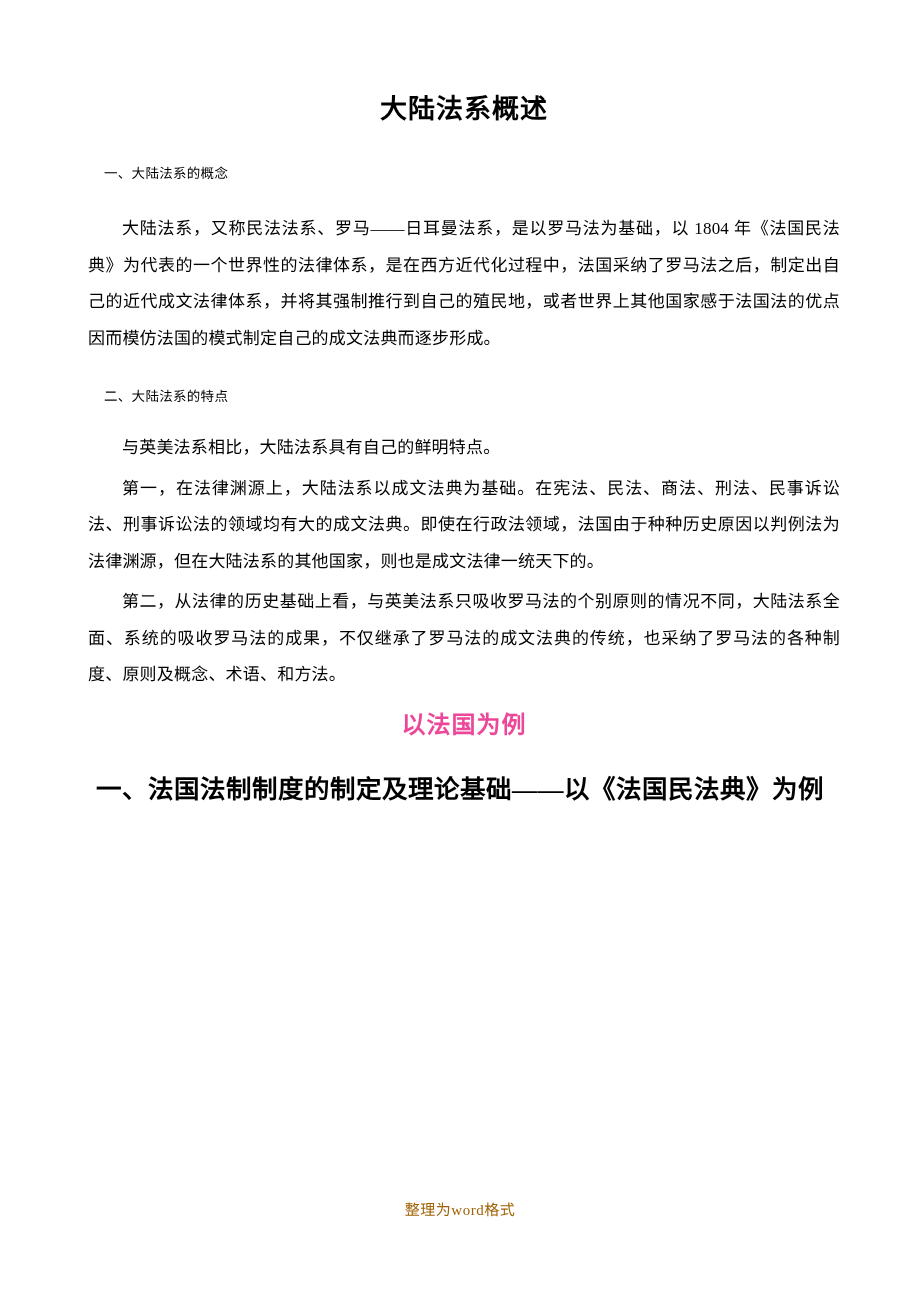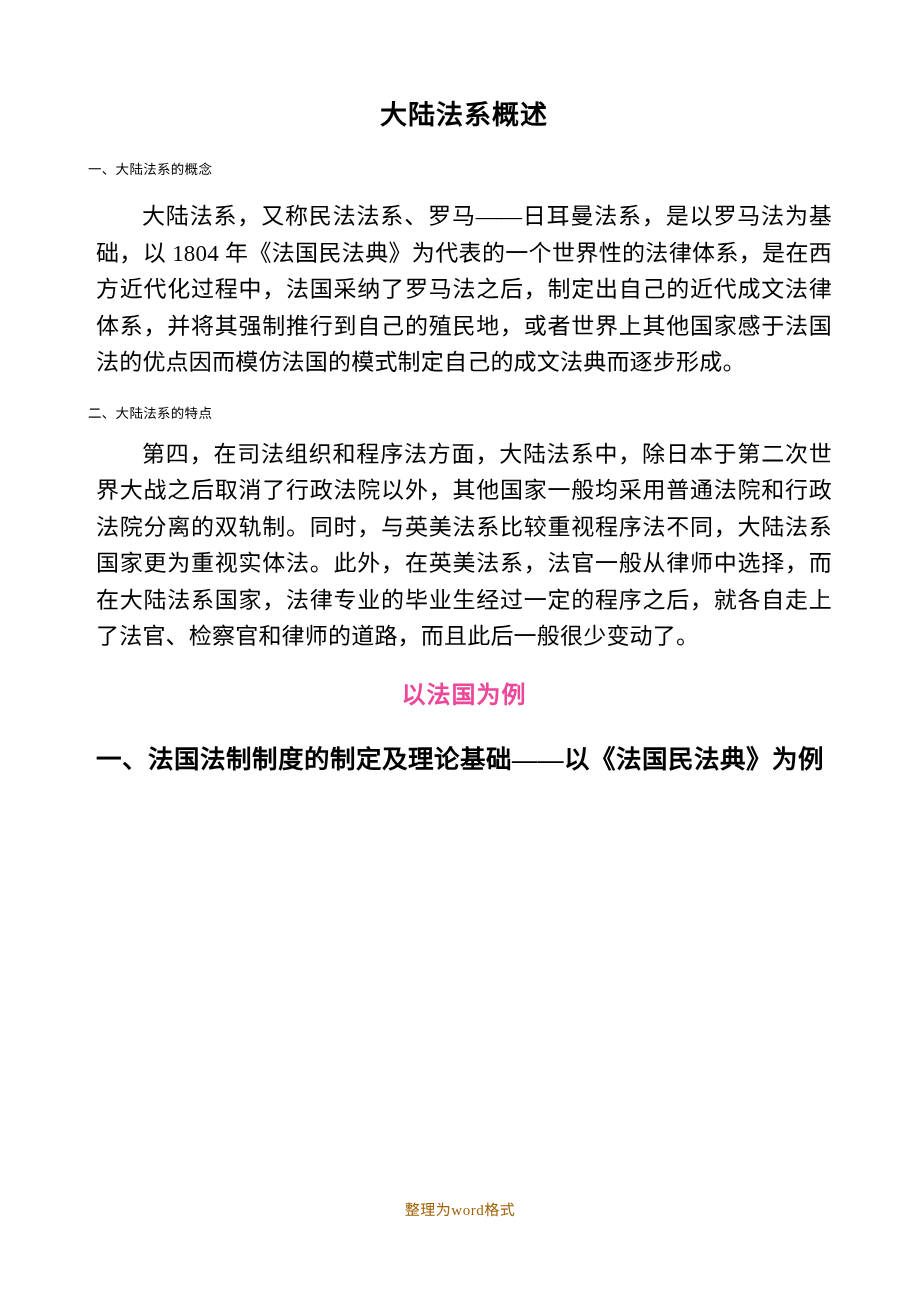--- a/index.html
+++ b/index.html
@@ -24,51 +24,51 @@
   }
   .content {
     position: absolute;
     left: 88px;
     top: 0;
     width: 752px;
   }
 
   
   .doc-title {
-    margin: 6px;
+    margin: 0;
     padding-top: 92px;
     text-align: center;
     font-family: "Liberation Serif", "DejaVu Serif", serif;
     font-weight: bold;
     font-size: 27px;
     line-height: 34px;
     letter-spacing: 1px;
     color: #000;
   }
 
   
   .sub-heading {
-    margin: 0;
+    margin: 16px;
     padding-top: 21px;
     font-family: "Liberation Sans", "DejaVu Sans", sans-serif;
     font-weight: normal;
     font-size: 13.5px;
     line-height: 22px;
     letter-spacing: 0.3px;
     color: #000;
   }
   .sub-heading.second {
     padding-top: 13px;
   }
 
   
   p.body {
-    margin: 8px;
+    margin: 0;
     padding-top: 10px;
-    font-size: 23px;
+    font-size: 17px;
     line-height: 36.5px;
     text-align: justify;
     text-justify: inter-ideograph;
     text-indent: 2em;
     letter-spacing: 0.2px;
     color: #000;
   }
   p.body.tight {
     padding-top: 6px;
   }
@@ -119,25 +119,27 @@
   <div class="content">
 
     <h1 class="doc-title">大陆法系概述</h1>
 
     <h2 class="sub-heading">一、大陆法系的概念</h2>
 
     <p class="body">大陆法系，又称民法法系、罗马——日耳曼法系，是以罗马法为基础，以 1804 年《法国民法典》为代表的一个世界性的法律体系，是在西方近代化过程中，法国采纳了罗马法之后，制定出自己的近代成文法律体系，并将其强制推行到自己的殖民地，或者世界上其他国家感于法国法的优点因而模仿法国的模式制定自己的成文法典而逐步形成。</p>
 
     <h2 class="sub-heading second">二、大陆法系的特点</h2>
 
+    <p class="body tight">与英美法系相比，大陆法系具有自己的鲜明特点。</p>
+
+    <p class="body no-indent-gap">第一，在法律渊源上，大陆法系以成文法典为基础。在宪法、民法、商法、刑法、民事诉讼法、刑事诉讼法的领域均有大的成文法典。即使在行政法领域，法国由于种种历史原因以判例法为法律渊源，但在大陆法系的其他国家，则也是成文法律一统天下的。</p>
+
+    <p class="body no-indent-gap">第二，从法律的历史基础上看，与英美法系只吸收罗马法的个别原则的情况不同，大陆法系全面、系统的吸收罗马法的成果，不仅继承了罗马法的成文法典的传统，也采纳了罗马法的各种制度、原则及概念、术语、和方法。</p>
 
 
-
-
-    <p class="body no-indent-gap">第四，在司法组织和程序法方面，大陆法系中，除日本于第二次世界大战之后取消了行政法院以外，其他国家一般均采用普通法院和行政法院分离的双轨制。同时，与英美法系比较重视程序法不同，大陆法系国家更为重视实体法。此外，在英美法系，法官一般从律师中选择，而在大陆法系国家，法律专业的毕业生经过一定的程序之后，就各自走上了法官、检察官和律师的道路，而且此后一般很少变动了。</p>
 
     <h2 class="center-heading">以法国为例</h2>
 
 
     <h2 class="big-heading">一、法国法制制度的制定及理论基础——以《法国民法典》为例</h2>
 
   </div>
 
   <div class="footer-mark" style="color: #a16207;">
     <span>整理为word格式</span>

